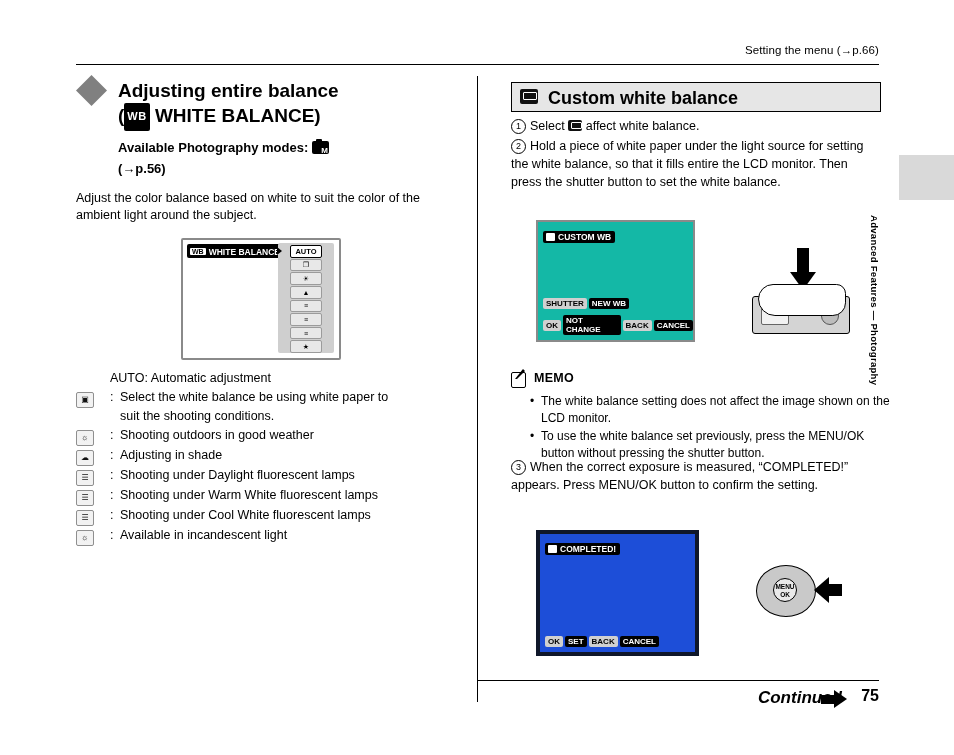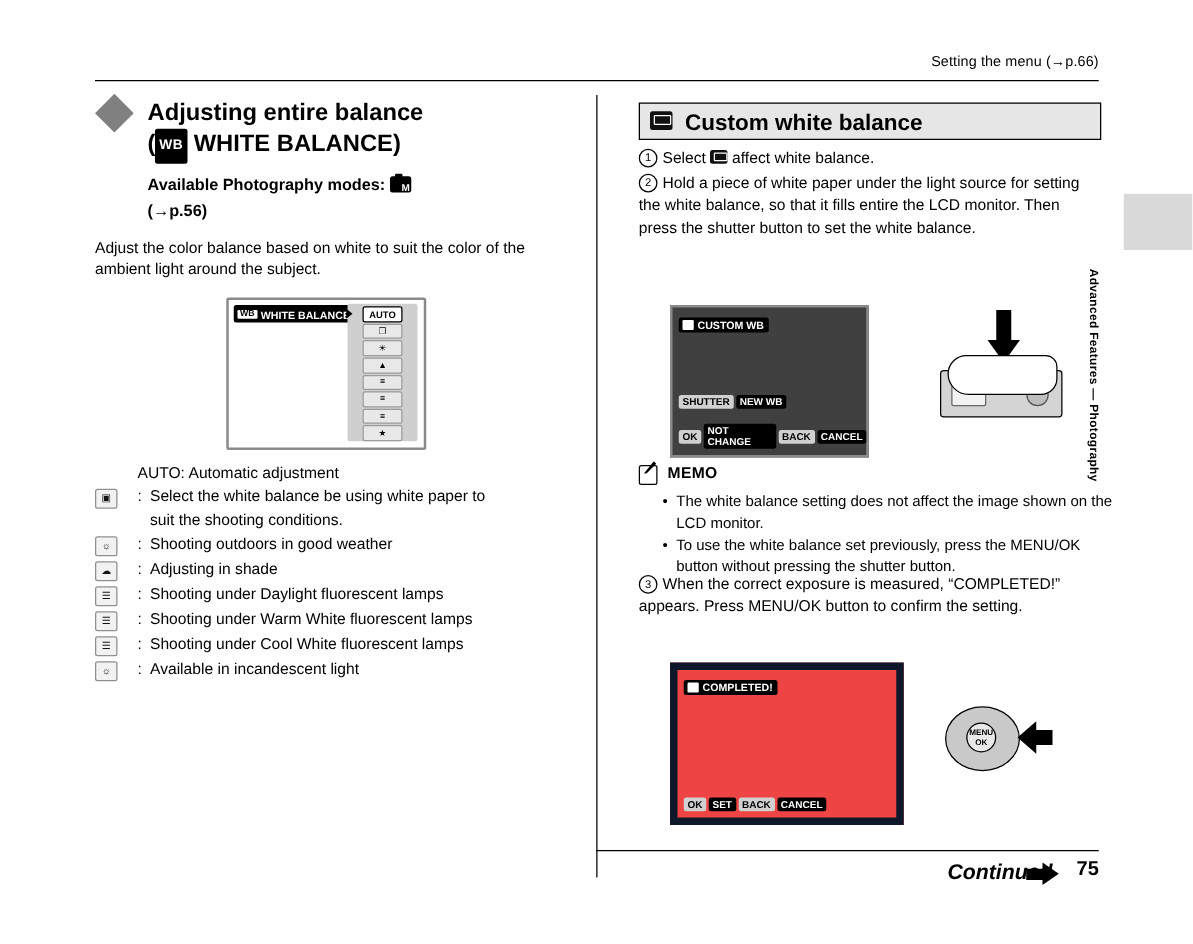--- a/index.html
+++ b/index.html
@@ -109,28 +109,28 @@
     font-size:9px;line-height:13px;text-align:center;margin-right:4px;vertical-align:1px;
   }
   .step-body{display:inline;}
 
   .inline-icon{
     display:inline-block;width:14px;height:11px;background:#111;border-radius:2px;vertical-align:-1px;position:relative;
   }
   .inline-icon:after{content:"";position:absolute;left:2.5px;top:2px;width:9px;height:5px;border:1px solid #fff;border-radius:1px;}
 
   
-  .lcd2{position:absolute;left:536px;top:244px;width:155px;height:118px;border:2px solid #8a8a8a;background:#404040;}
+  .lcd2{position:absolute;left:536px;top:220px;width:155px;height:118px;border:2px solid #8a8a8a;background:#14b8a6;}
   .lbl-dark{
     background:#000;color:#fff;font-size:8.5px;font-weight:bold;border-radius:2px;
     padding:1px 4px 1px 3px;display:inline-flex;align-items:center;gap:3px;
   }
   .sq-ico{display:inline-block;width:9px;height:8px;background:#fff;border-radius:1px;}
   .lcd2 .top{position:absolute;left:5px;top:5px;}
-  .lcd2 .btm{position:absolute;left:5px;bottom:5px;display:flex;flex-direction:column;gap:12px;}
+  .lcd2 .btm{position:absolute;left:5px;bottom:5px;display:flex;flex-direction:column;gap:6px;}
   .chip-row{display:flex;gap:2px;align-items:center;}
   .chip-light{background:#d0d0d0;color:#000;font-size:8px;font-weight:bold;border-radius:2px;padding:1px 3px;}
   .chip-dark{background:#000;color:#fff;font-size:8px;font-weight:bold;border-radius:2px;padding:1px 3px;}
 
   
   .hand-ill{position:absolute;left:740px;top:248px;width:130px;height:100px;}
   .cam-body{position:absolute;left:12px;top:48px;width:96px;height:36px;background:#d4d4d4;border:1px solid #000;border-radius:3px;}
   .cam-body:before{content:"";position:absolute;left:8px;top:8px;width:26px;height:18px;background:#f2f2f2;border:1px solid #666;border-radius:2px;}
   .cam-body:after{content:"";position:absolute;right:10px;top:10px;width:16px;height:16px;background:#bdbdbd;border:1px solid #555;border-radius:50%;}
   .arrow-down{position:absolute;left:50px;top:0px;width:0;height:0;}
@@ -143,21 +143,21 @@
   .memo-ico:before{content:"";position:absolute;left:0;top:2px;width:13px;height:14px;background:#fff;border:1.5px solid #000;border-radius:2px;}
   .memo-ico:after{content:"";position:absolute;left:4px;top:-1px;width:10px;height:10px;background:#000;clip-path:polygon(0 100%,80% 0,100% 20%,20% 100%);}
   .memo-title{position:absolute;left:534px;top:371px;font-size:12.5px;font-weight:bold;letter-spacing:.3px;}
   .memo-list{position:absolute;left:527px;top:393px;width:352px;font-size:12px;line-height:17px;}
   .memo-list li{margin-bottom:1px;}
   .memo-list{padding-left:14px;margin:0;list-style:none;}
   .memo-list li{position:relative;}
   .memo-list li:before{content:"\2022";position:absolute;left:-11px;top:0;}
 
   
-  .lcd3{position:absolute;left:536px;top:530px;width:155px;height:118px;border:6px solid #0f172a;background:#ef4444;padding-left:20px;}
+  .lcd3{position:absolute;left:536px;top:530px;width:155px;height:118px;border:4px solid #0f172a;background:#1d4ed8;}
 
   
   .dial{position:absolute;left:756px;top:565px;width:64px;height:50px;}
   .dial .ring{position:absolute;left:0;top:0;width:58px;height:50px;border-radius:50%;background:#c9c9c9;border:1px solid #000;}
   .dial .hub{position:absolute;left:17px;top:13px;width:24px;height:24px;border-radius:50%;background:#e9e9e9;border:1px solid #000;
     font-size:6.5px;font-weight:bold;text-align:center;line-height:8px;padding-top:4px;box-sizing:border-box;}
   .dial-arrow{position:absolute;left:58px;top:12px;width:0;height:0;}
   .dial-arrow .head{position:absolute;left:0;top:0;width:0;height:0;border-top:13px solid transparent;border-bottom:13px solid transparent;border-right:15px solid #000;}
   .dial-arrow .stem{position:absolute;left:14px;top:7px;width:14px;height:12px;background:#000;}
 

